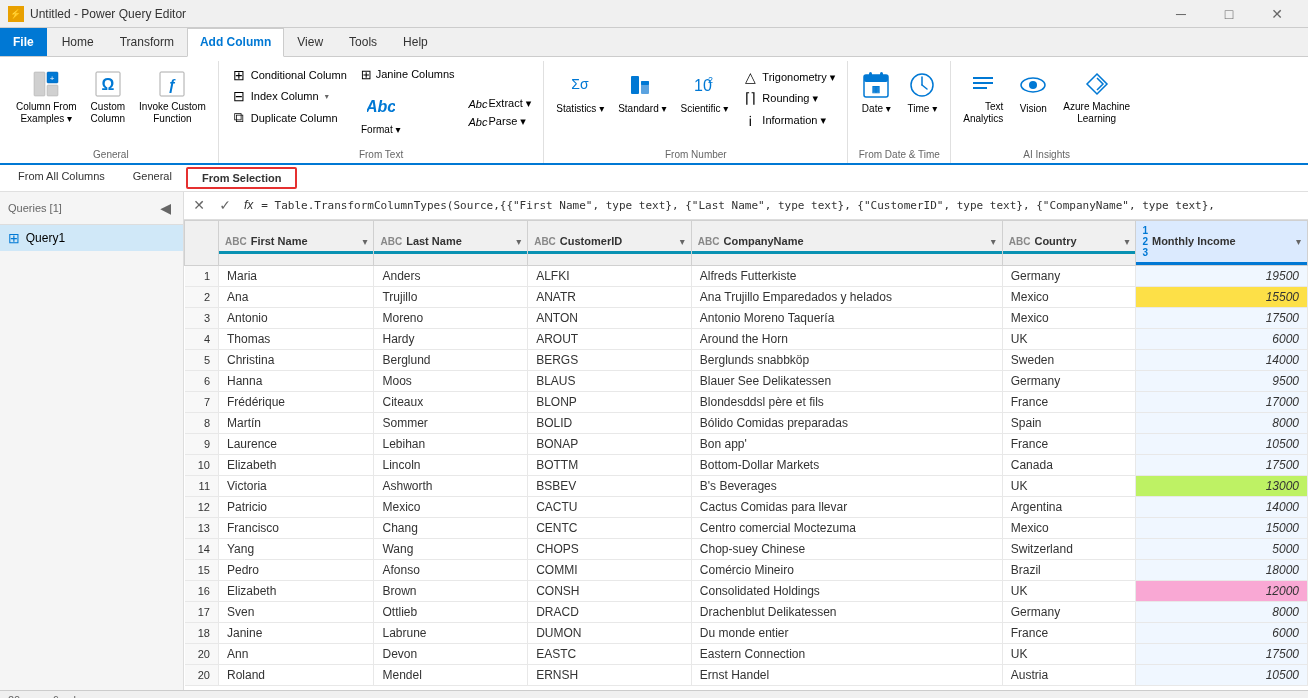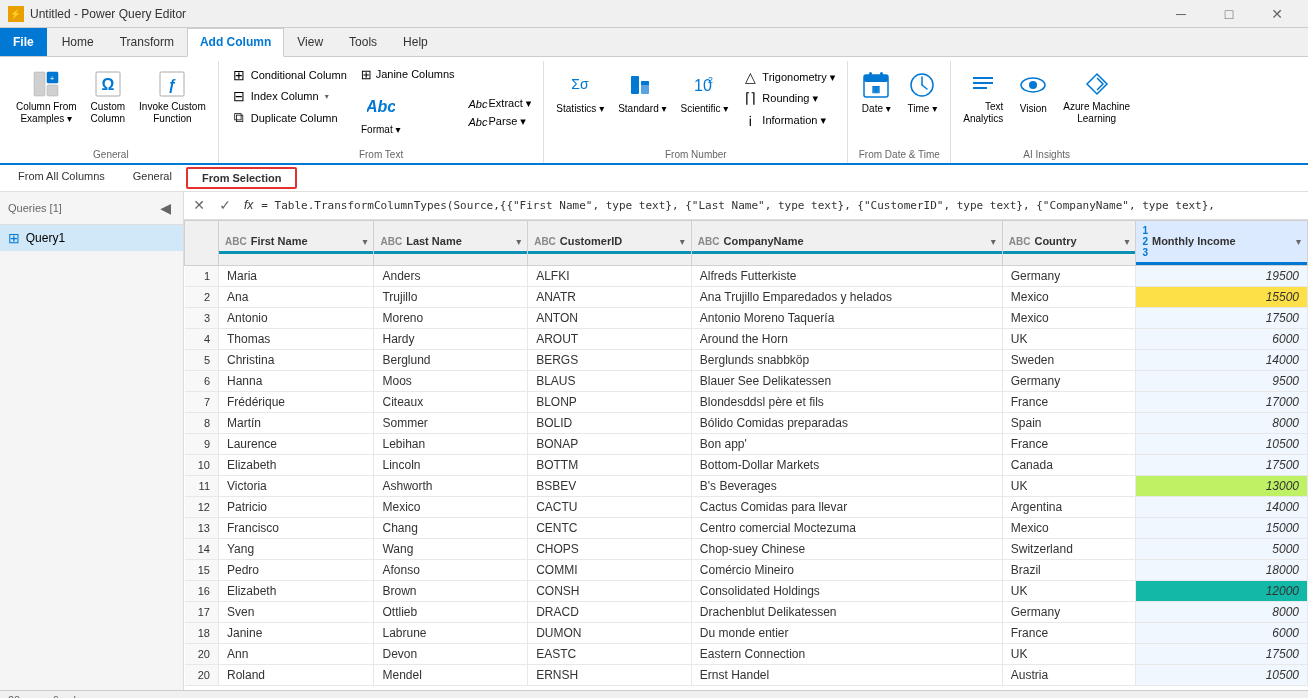--- a/index.html
+++ b/index.html
@@ -722,21 +722,21 @@
               <td>Brazil</td>
               <td class="col-income" style="background: rgb(240, 247, 255);">18000</td>
             </tr>
             <tr>
               <td class="row-num">16</td>
               <td>Elizabeth</td>
               <td>Brown</td>
               <td>CONSH</td>
               <td>Consolidated Holdings</td>
               <td>UK</td>
-              <td class="col-income" style="background: #14b8a6;">12000</td>
+              <td class="col-income" style="background: #f9a8d4;">12000</td>
             </tr>
             <tr>
               <td class="row-num">17</td>
               <td>Sven</td>
               <td>Ottlieb</td>
               <td>DRACD</td>
               <td>Drachenblut Delikatessen</td>
               <td>Germany</td>
               <td class="col-income" style="background: rgb(240, 247, 255);">8000</td>
             </tr>

